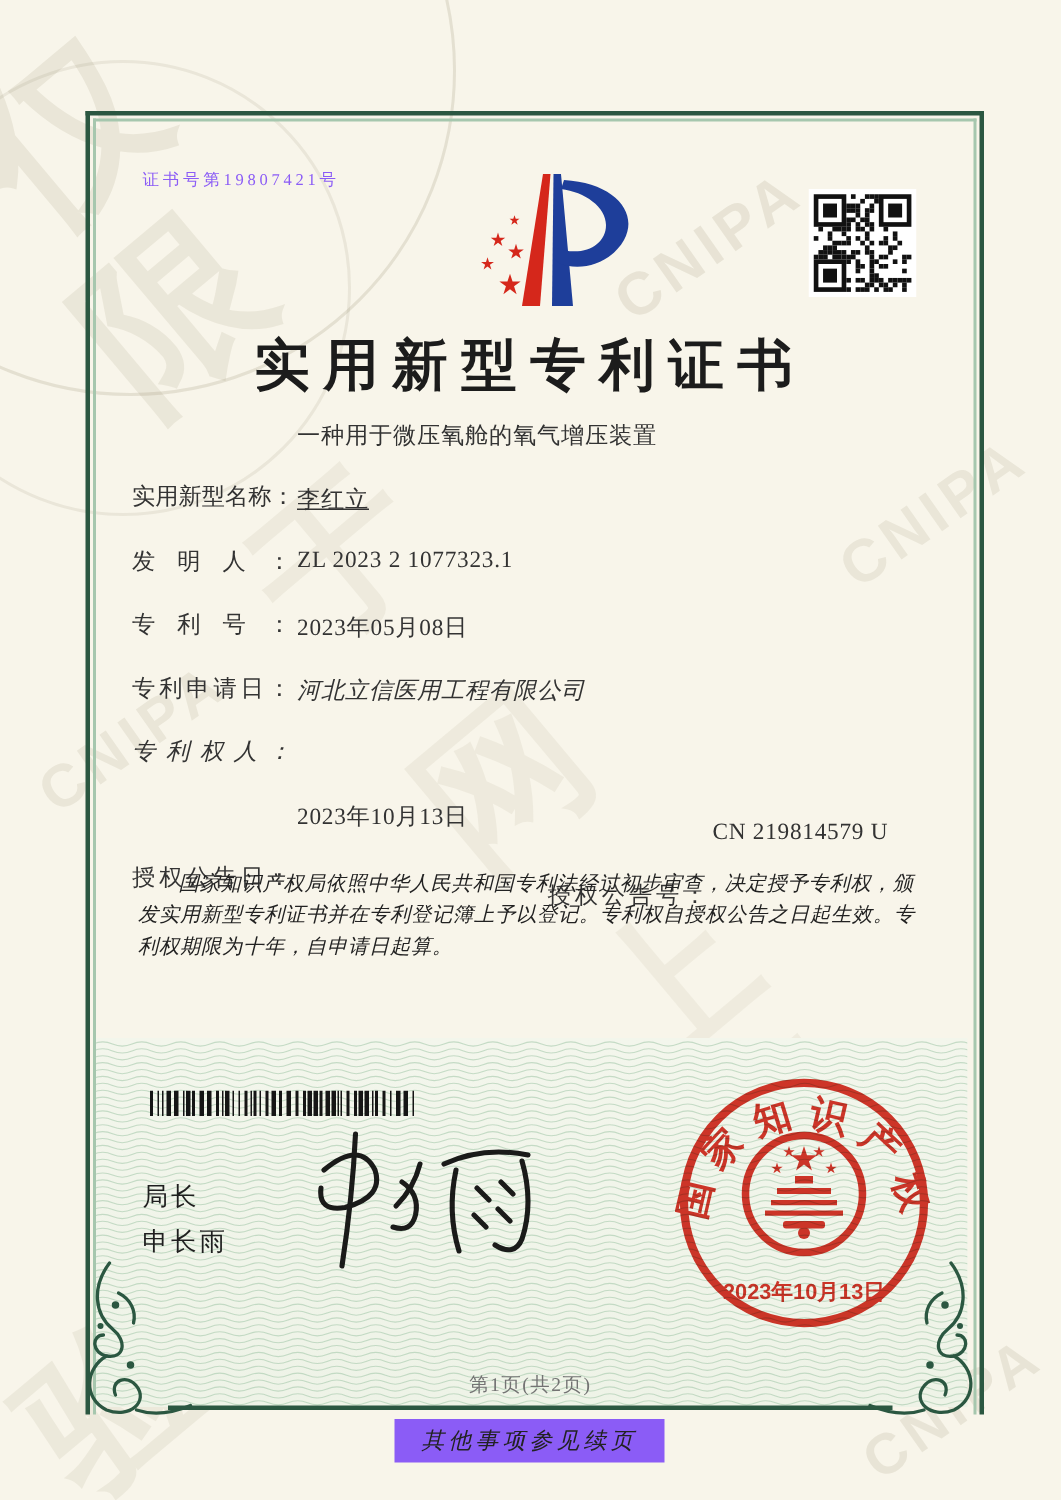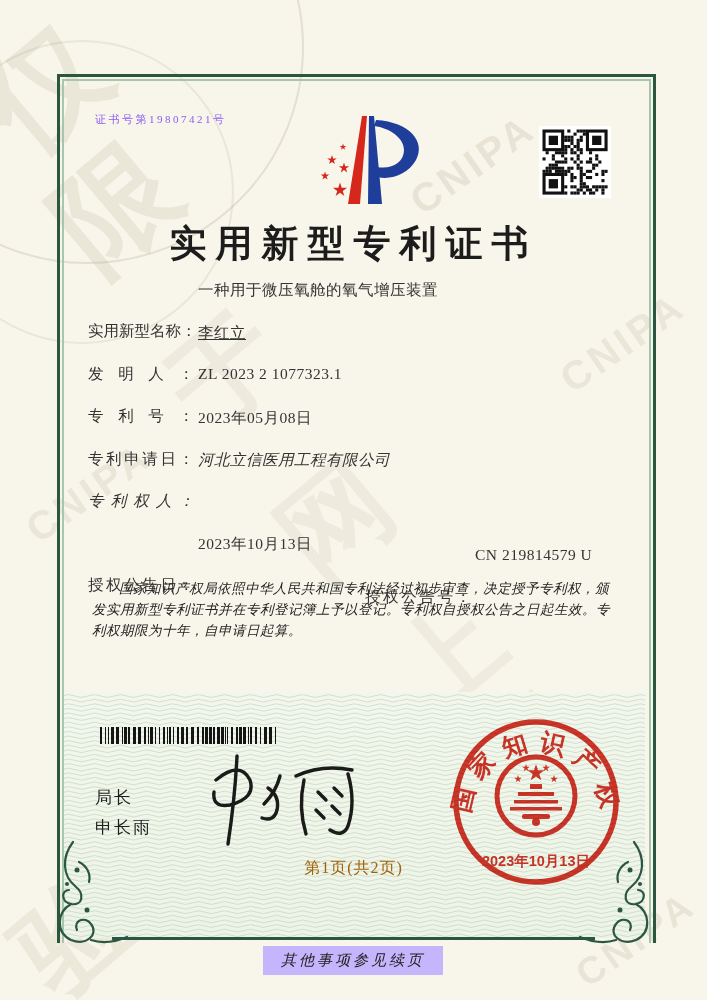--- a/index.html
+++ b/index.html
@@ -32,23 +32,23 @@
   .pair2{position:absolute;left:277px;top:12px;}
   .paras{position:absolute;left:88px;top:574px;width:534px;font-size:13.5px;line-height:21px;
          font-style:italic;color:#222;z-index:2;}
   .paras p{margin:4px;text-indent:2em;letter-spacing:.5px;}
   .barcode{position:absolute;left:100px;top:727px;z-index:2;}
   .signer{position:absolute;left:95px;top:786px;z-index:2;
           font-family:Liberation Sans, sans-serif;font-size:17px;color:#1f1f1f;}
   .signer div{margin-bottom:7px;letter-spacing:2px;}
   .sig{position:absolute;left:200px;top:748px;z-index:2;mix-blend-mode:multiply;}
   .seal{position:absolute;left:450px;top:716px;z-index:4;mix-blend-mode:multiply;opacity:.93;}
-  .page-no{position:absolute;left:0;top:858px;width:707px;text-align:center;font-size:16px;
-           letter-spacing:1px;color:#a16207;z-index:2;}
-  .footer-note{position:absolute;left:353px;top:946px;transform:translateX(-50%);background:#c4b5fd;
+  .page-no{position:absolute;left:0;top:914px;width:707px;text-align:center;font-size:13px;
+           letter-spacing:1px;color:#737373;z-index:2;}
+  .footer-note{position:absolute;left:353px;top:946px;transform:translateX(-50%);background:#8b5cf6;
            padding:5px 18px;font-size:15px;font-style:italic;letter-spacing:3px;color:#222;z-index:2;}
 </style>
 </head>
 <body>
 
 <div class="page">
 
   <div class="arc" style="left:-130px;top:-170px;width:430px;height:430px;"></div>
   <div class="arc" style="left:-70px;top:40px;width:300px;height:300px;border-color:rgba(150,140,110,.14);"></div>
   <span class="wm" style="left:-12px;top:8px;font-size:118px;opacity:.13;">仅</span>

